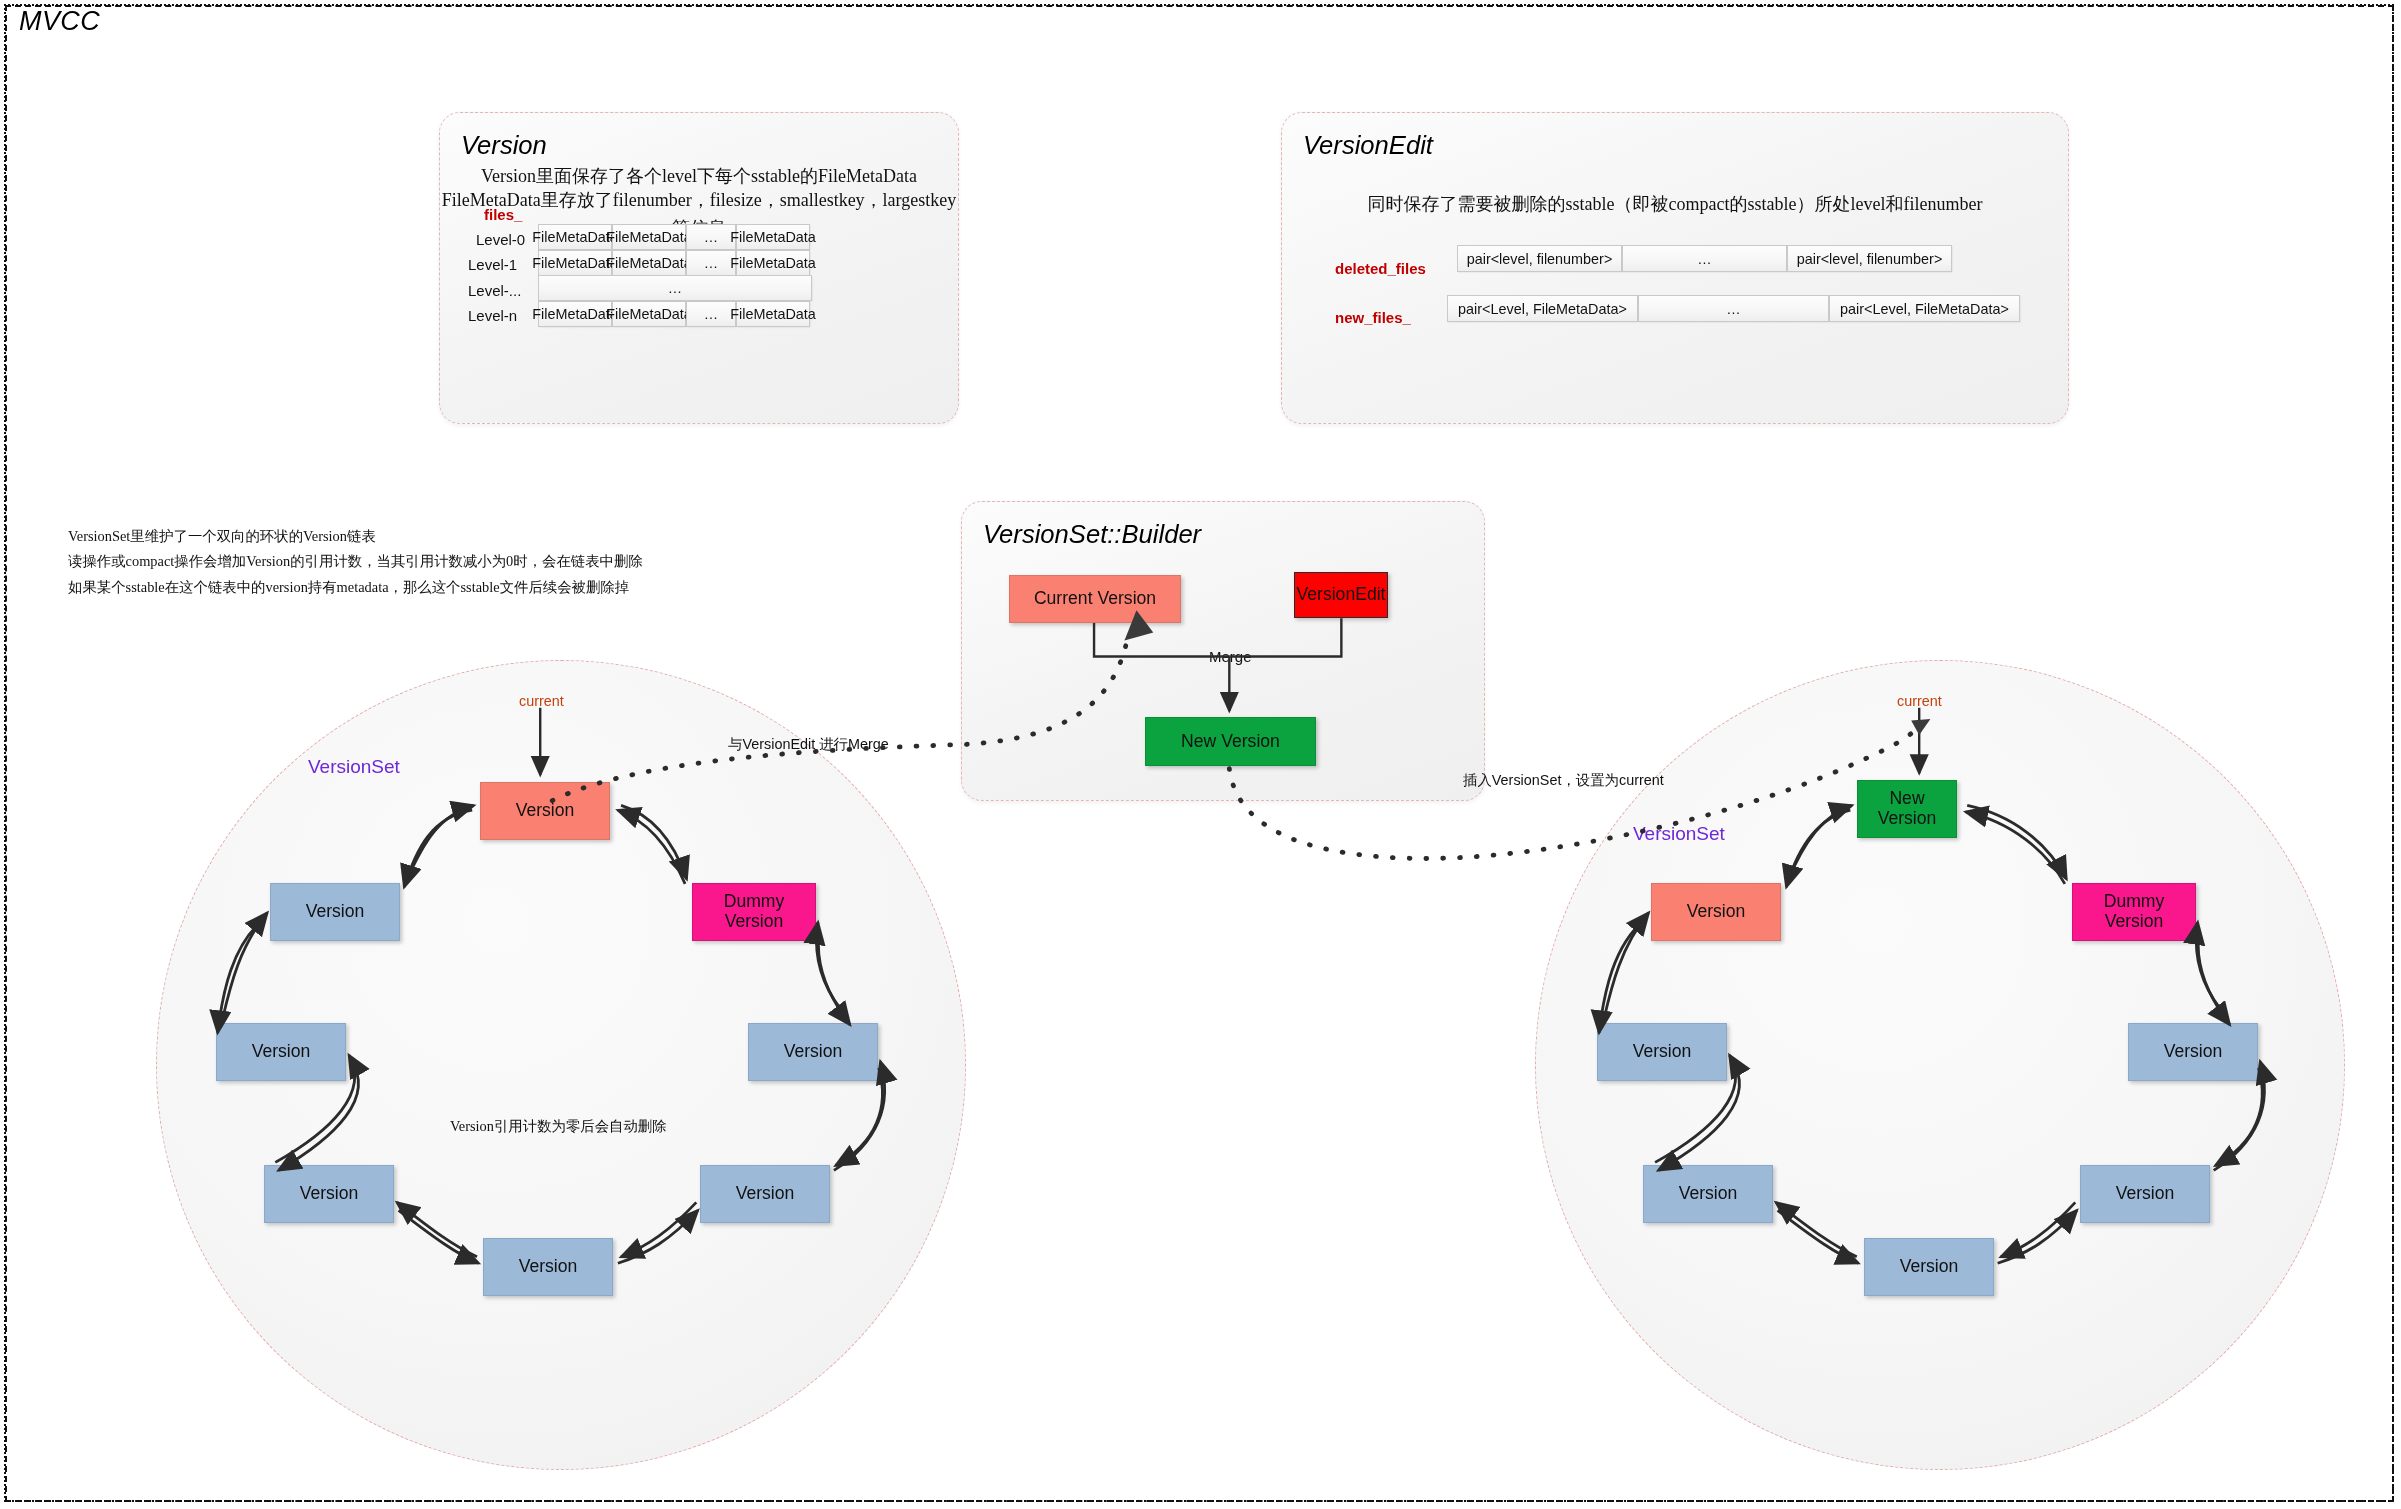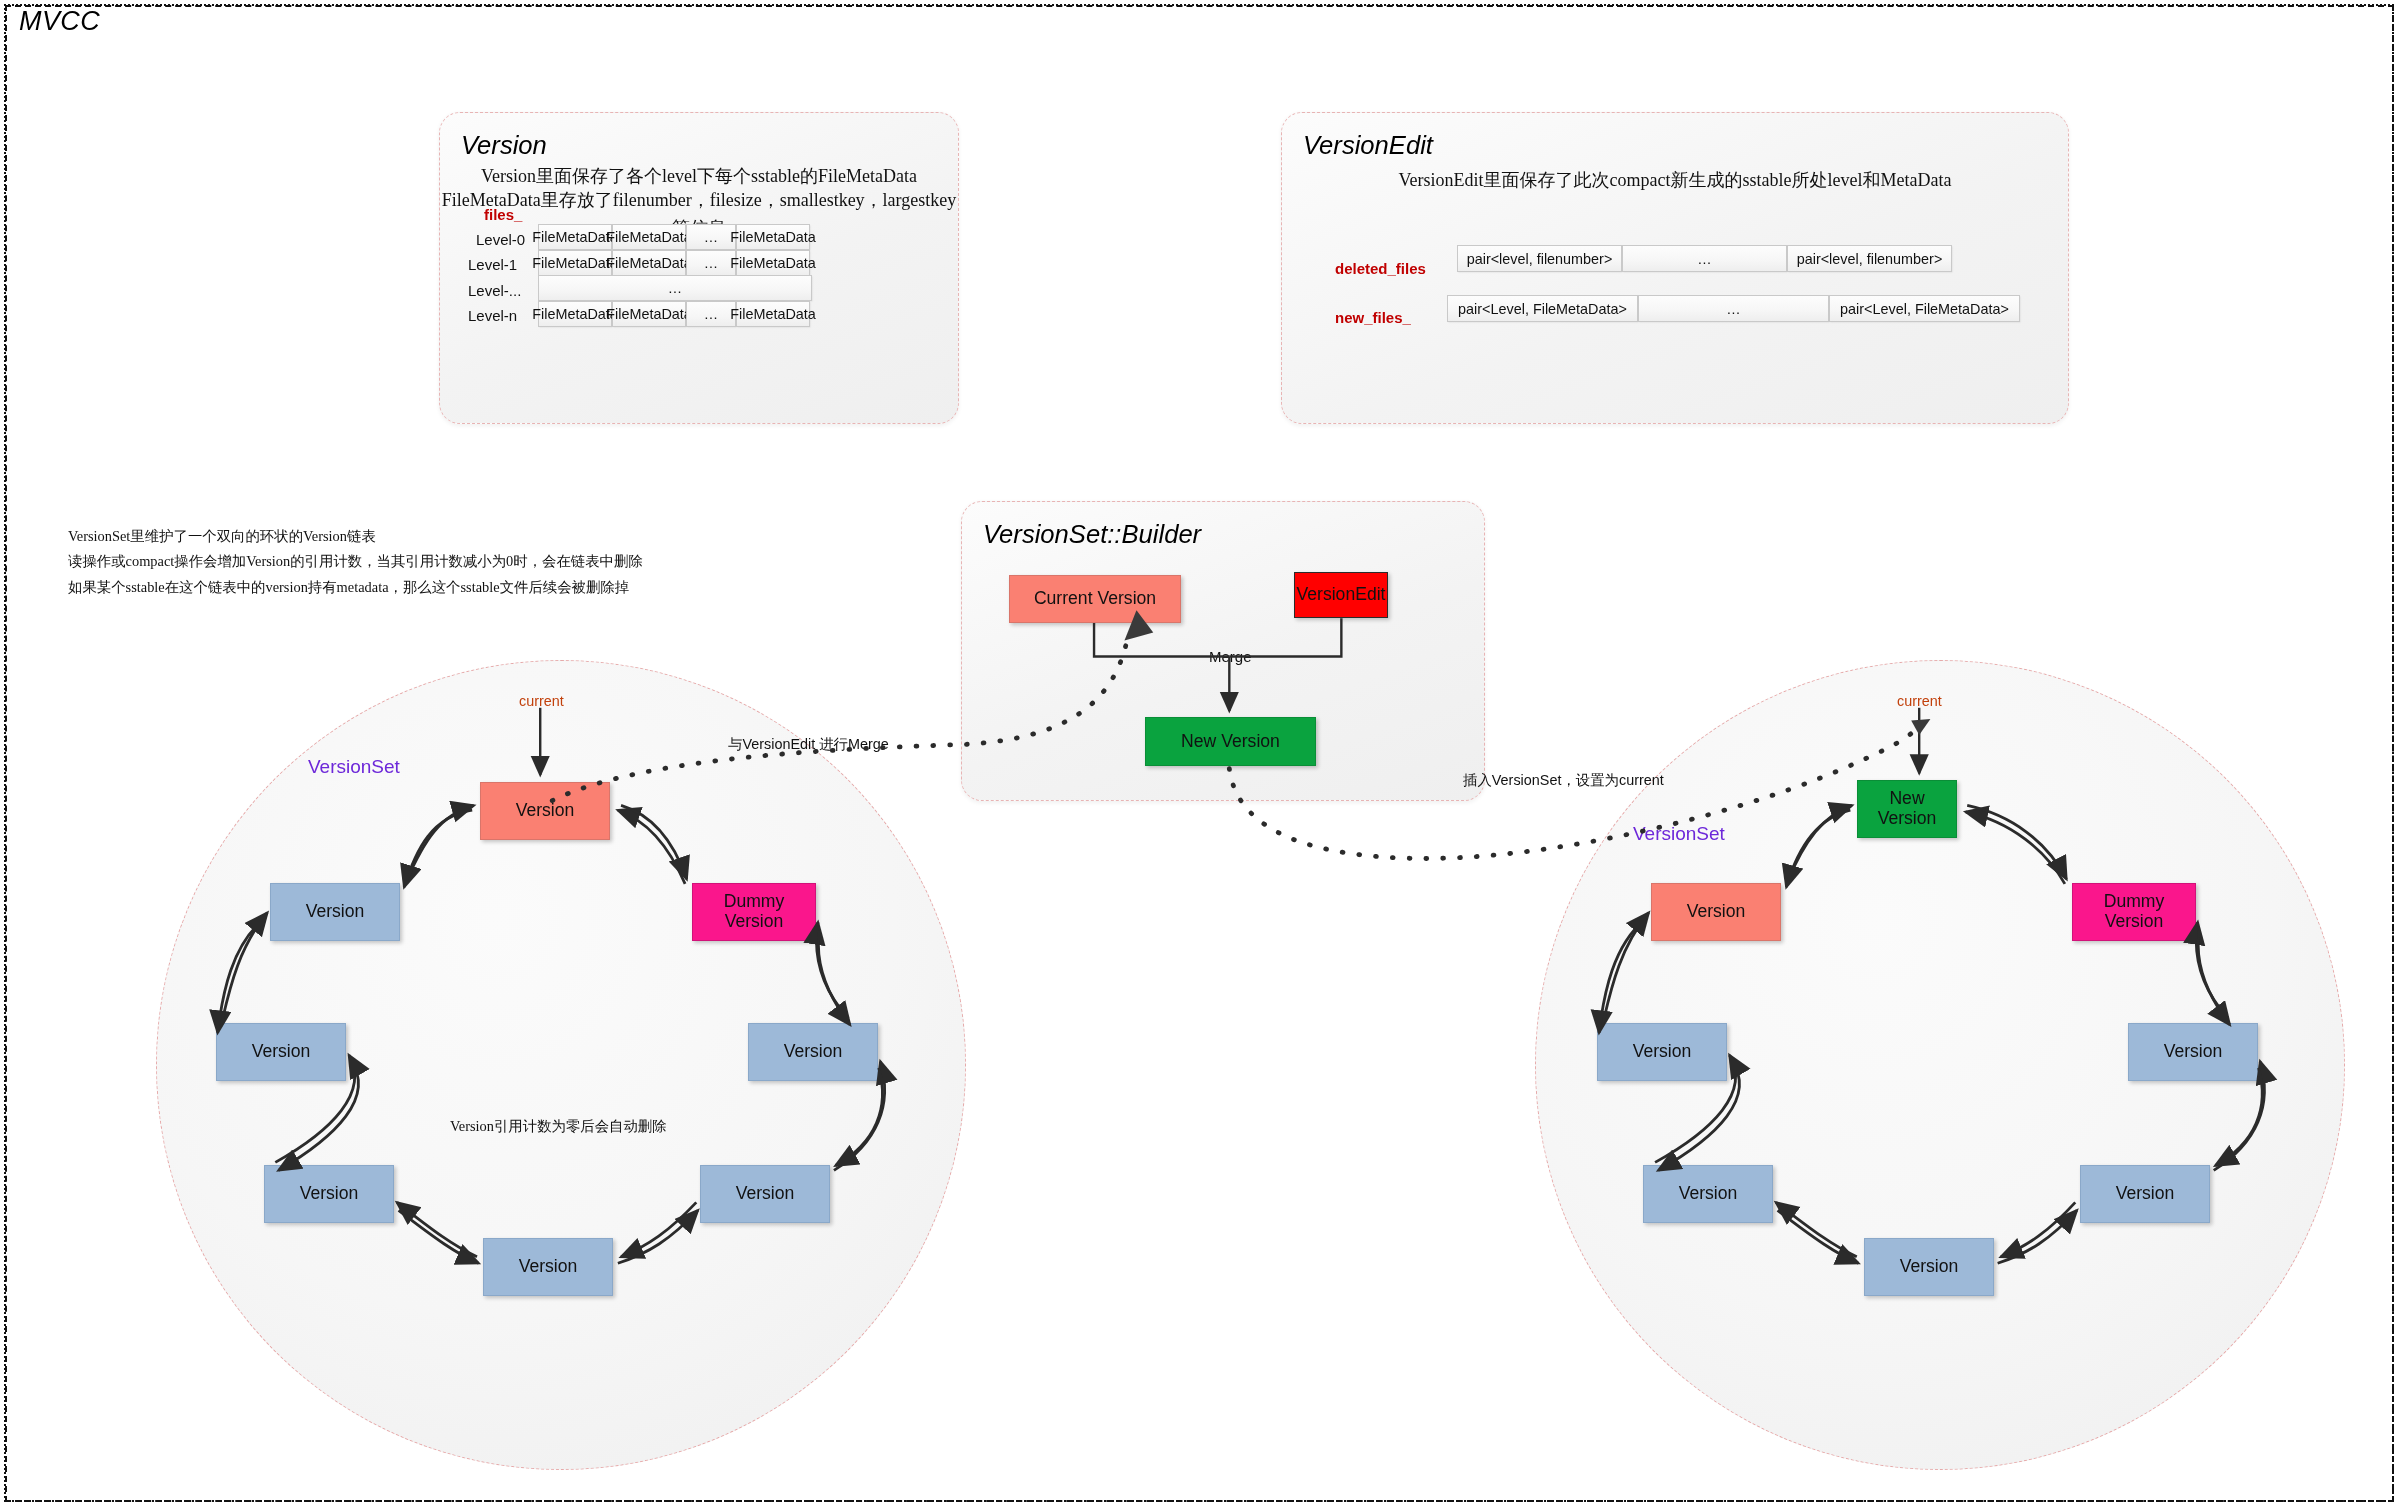--- a/index.html
+++ b/index.html
@@ -148,21 +148,21 @@
 </div>
 <div class="cellrow" style="left:538px;top:301px;">
   <div class="cell" style="width:74px;height:25.6px;">FileMetaData</div>
   <div class="cell" style="width:74px;height:25.6px;">FileMetaData</div>
   <div class="cell" style="width:50px;height:25.6px;">…</div>
   <div class="cell" style="width:74px;height:25.6px;">FileMetaData</div>
 </div>
 
 <div class="panel" style="left:1281px;top:112px;width:788px;height:312px;">
   <div class="panel-title">VersionEdit</div>
-  <div class="panel-desc" style="top:54px;left:0;">VersionEdit里面保存了此次compact新生成的sstable所处level和MetaData</div>
+  <div class="panel-desc" style="top:78px;left:0;">同时保存了需要被删除的sstable（即被compact的sstable）所处level和filenumber</div>
   <div class="field-label" style="left:53px;top:147px;">deleted_files</div>
   <div class="field-label" style="left:53px;top:196px;">new_files_</div>
 </div>
 
 <div class="cellrow" style="left:1457px;top:245px;">
   <div class="cell" style="width:165px;height:27px;">pair&lt;level, filenumber&gt;</div>
   <div class="cell" style="width:165px;height:27px;">…</div>
   <div class="cell" style="width:165px;height:27px;">pair&lt;level, filenumber&gt;</div>
 </div>
 <div class="cellrow" style="left:1447px;top:295px;">

